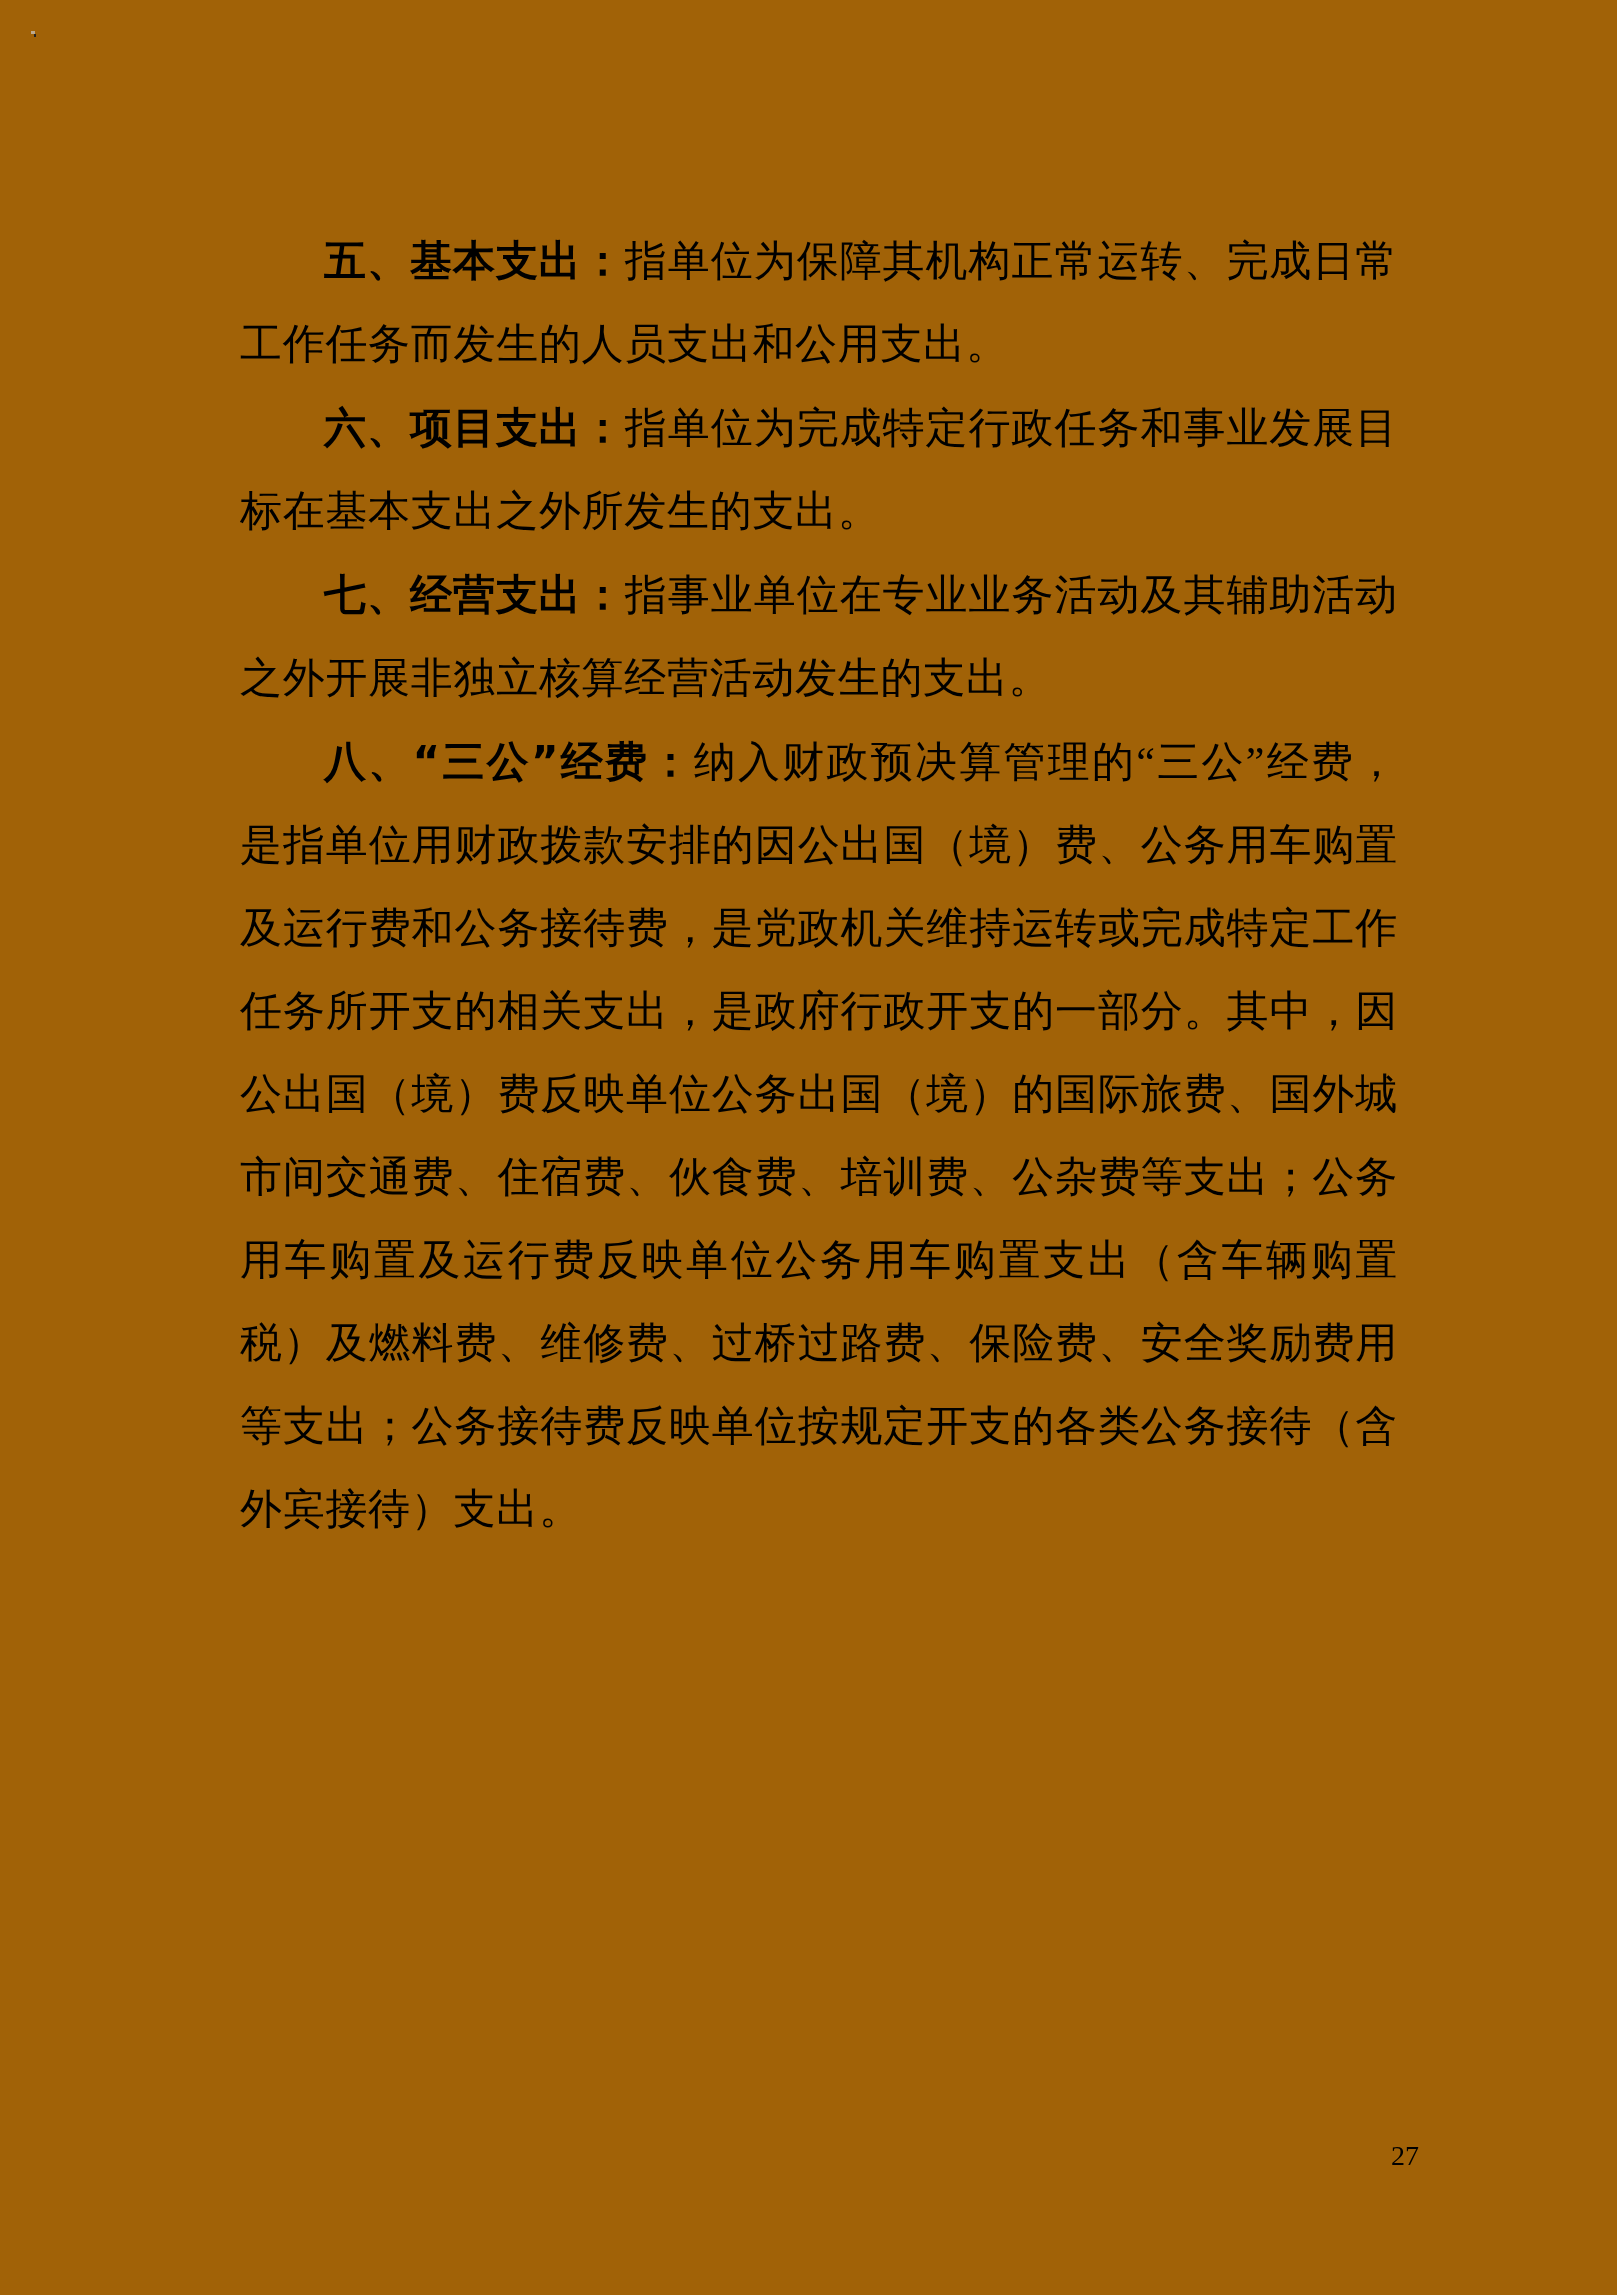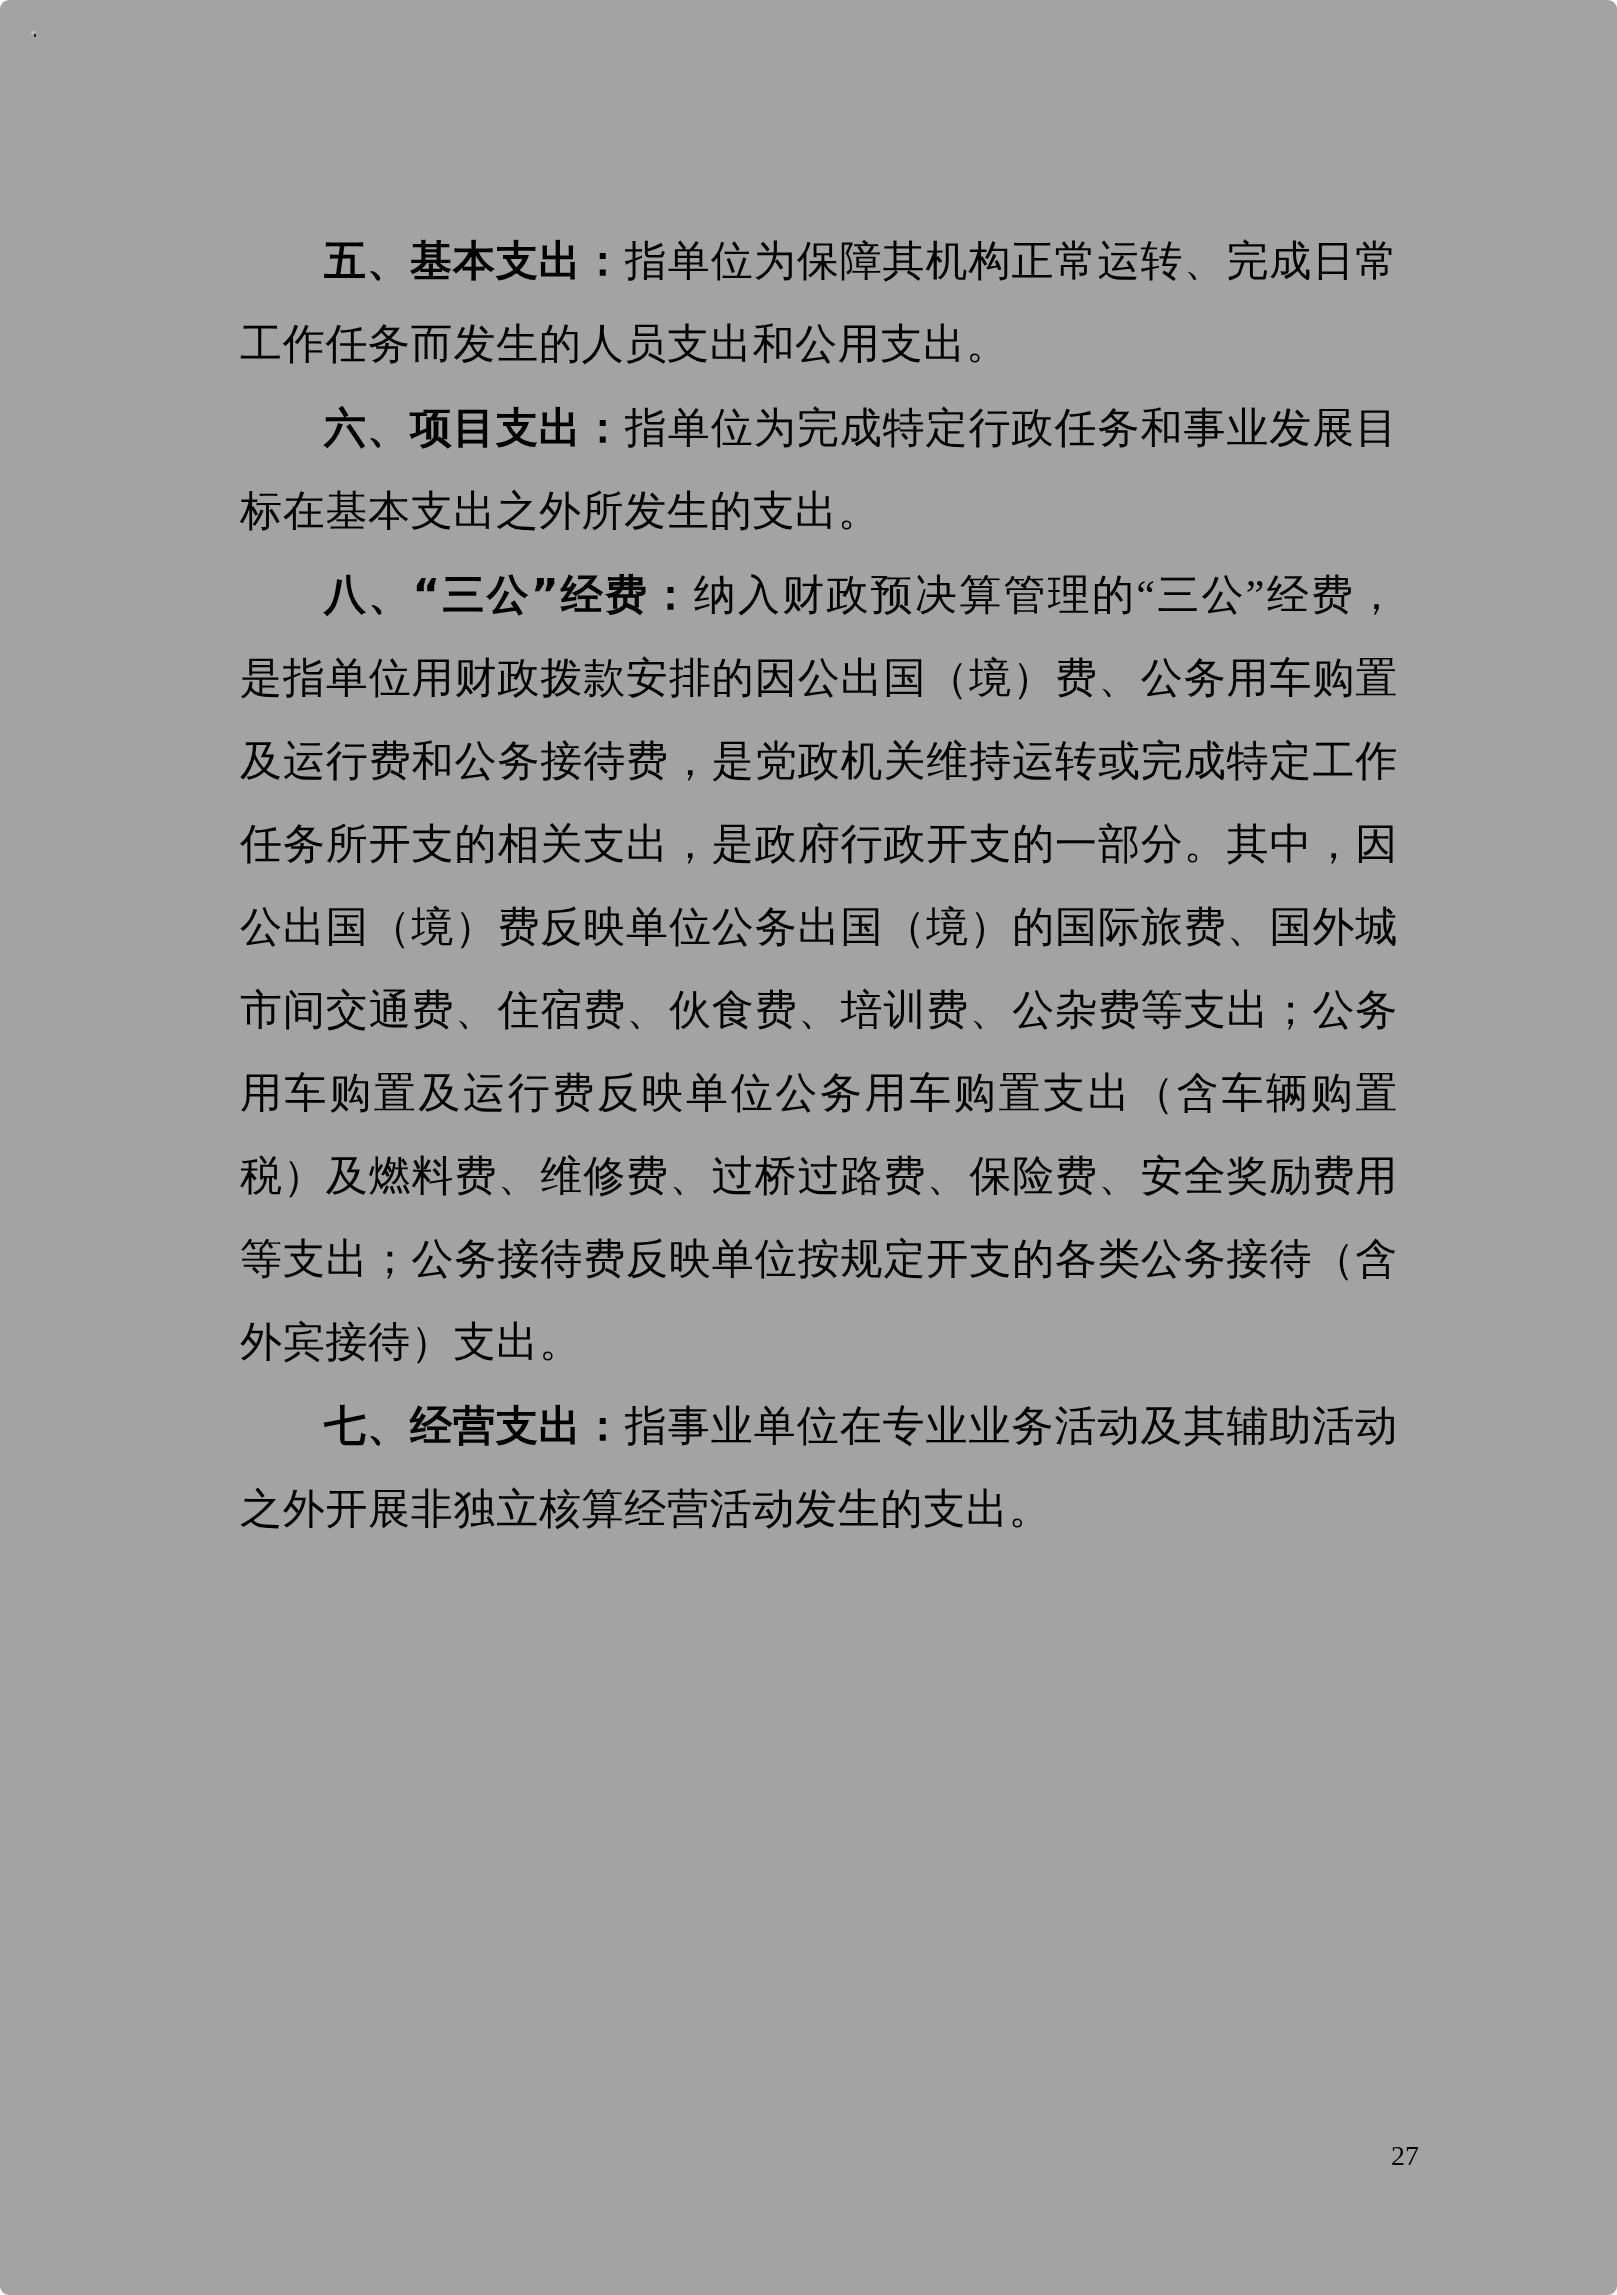--- a/index.html
+++ b/index.html
@@ -13,23 +13,22 @@
     height: 2295px;
     position: relative;
     font-family: "Liberation Serif", serif;
     color: #000000;
   }
   .page {
     position: absolute;
     left: 0; top: 0;
     width: 1617px;
     height: 2295px;
-    background: #a3a3a3;
+    background: #a16207;
     overflow: hidden;
-    border-radius: 9px;
   }
   .scan-speck {
     position: absolute;
     left: 31px;
     top: 31px;
     width: 5.9px;
     height: 5.9px;
     background: transparent;
   }
   .scan-speck::before {
@@ -88,22 +87,22 @@
 
 <div class="page">
 
   <div class="scan-speck"></div>
 
   <div class="content">
     <p><span class="para-lead">五、基本支出：</span><span class="para-body">指单位为保障其机构正常运转、完成日常工作任务而发生的人员支出和公用支出。</span></p>
 
     <p><span class="para-lead">六、项目支出：</span><span class="para-body">指单位为完成特定行政任务和事业发展目标在基本支出之外所发生的支出。</span></p>
 
+    <p><span class="para-lead">七、经营支出：</span><span class="para-body">指事业单位在专业业务活动及其辅助活动之外开展非独立核算经营活动发生的支出。</span></p>
+
     <p><span class="para-lead">八、“三公”经费：</span><span class="para-body">纳入财政预决算管理的“三公”经费，是指单位用财政拨款安排的因公出国（境）费、公务用车购置及运行费和公务接待费，是党政机关维持运转或完成特定工作任务所开支的相关支出，是政府行政开支的一部分。其中，因公出国（境）费反映单位公务出国（境）的国际旅费、国外城市间交通费、住宿费、伙食费、培训费、公杂费等支出；公务用车购置及运行费反映单位公务用车购置支出（含车辆购置税）及燃料费、维修费、过桥过路费、保险费、安全奖励费用等支出；公务接待费反映单位按规定开支的各类公务接待（含外宾接待）支出。</span></p>
-
-    <p><span class="para-lead">七、经营支出：</span><span class="para-body">指事业单位在专业业务活动及其辅助活动之外开展非独立核算经营活动发生的支出。</span></p>
 
   </div>
 
   <div class="page-number">27</div>
 
 </div>
 
 
 </body></html>

